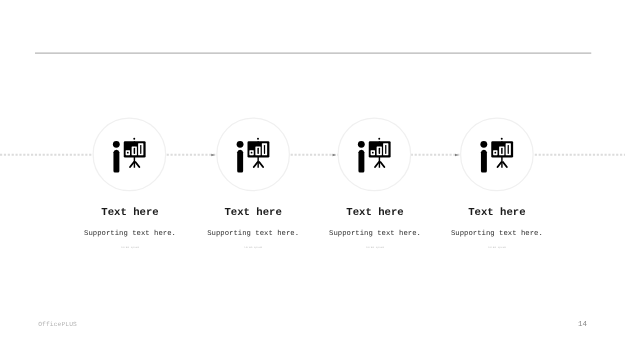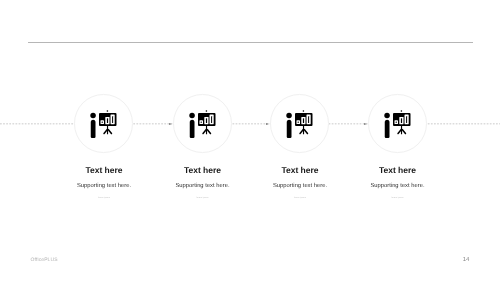--- a/index.html
+++ b/index.html
@@ -2,21 +2,21 @@
 <html><head>
 <meta charset="utf-8">
 <style>
   html, body { margin:0; padding:0; }
   body {
     width:500px; height:281px; background:#ffffff; overflow:hidden;
     font-family:"Liberation Sans", sans-serif;
     -webkit-font-smoothing: antialiased;
     text-rendering: geometricPrecision;
   }
-  .slide { position:relative; width:500px; height:205px; background:#fff; }
+  .slide { position:relative; width:500px; height:205px; background:#fff;font-family:Liberation Mono, monospace; }
 
   .top-rule {
     position:absolute; left:27.6px; top:42px; width:445.3px; height:1px;
     background:#b6b6b6;
   }
 
   .timeline { position:absolute; left:0px; top:121px; width:500px; height:6px; }
 
   .node { position:absolute; top:94.2px; width:58.5px; height:58.5px; }
   .node .circle {

